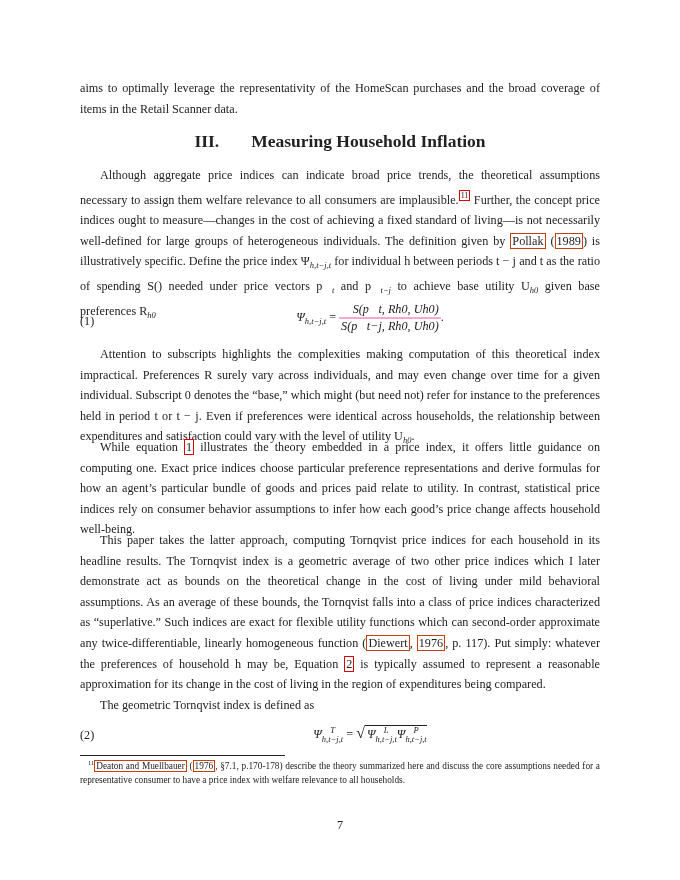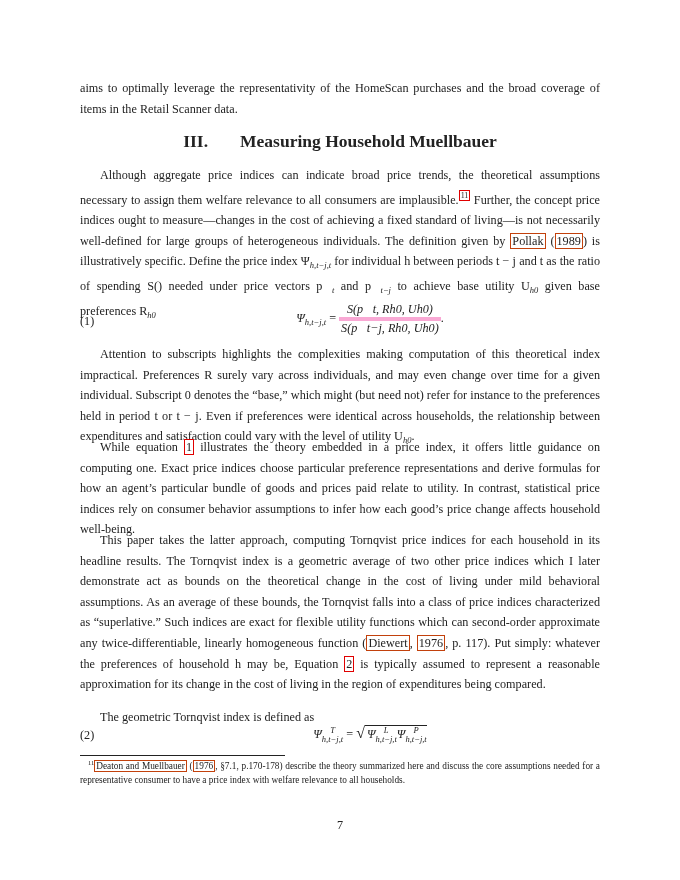--- a/index.html
+++ b/index.html
@@ -11,21 +11,21 @@
   .para { margin: 0; text-indent: 20px; }
   .para.noindent { text-indent: 0; }
   .heading { position: absolute; left: 80px; width: 520px; top: 131px; text-align: center;
              font-family: "Liberation Serif", "DejaVu Serif", serif; font-weight: bold; font-size: 17.5px; color: #222; }
   .heading .num { margin-right: 32px; }
   .eq { position: absolute; left: 80px; width: 520px; font-family: "Liberation Serif", serif; font-size: 12.2px; color: #222; }
   .eq .eqnum { position: absolute; left: 0; }
   .eq .eqbody { position: absolute; left: 0; width: 520px; text-align: center; margin-left: 30px; }
   .frac { display: inline-block; vertical-align: middle; text-align: center; }
   .frac .num, .frac .den { display: block; padding: 0 2px; font-style: italic; }
-  .frac .num { border-bottom: 4px solid #f9a8d4; }
+  .frac .num { border-bottom: 2px solid #f9a8d4; text-align: right; }
   i { font-style: italic; }
   .lbox-red { border: 1px solid #e00000; padding: 0 1px; }
   .lbox-green { border: 1px solid #c2410c; padding: 0 1px; }
   sup.fn { font-size: 8px; vertical-align: 6px; }
   .footrule { position: absolute; left: 80px; top: 755px; width: 205px; height: 0; border-top: 1px solid #222; }
   .footnote { position: absolute; left: 80px; width: 520px; top: 756px; font-family: "Liberation Serif", serif;
               font-size: 9.3px; line-height: 13.5px; text-align: justify; color: #222; }
   .footnote p { margin: 0; text-indent: 8px; }
   .pagenum { position: absolute; left: 0; width: 680px; top: 818px; text-align: center;
              font-family: "Liberation Serif", serif; font-size: 12.2px; color: #222; }
@@ -37,21 +37,21 @@
 </head>
 <body>
 
 <div class="page">
 
   <div class="text" style="top:78px;">
     <p class="para noindent">aims to optimally leverage the representativity of the HomeScan purchases and the broad coverage of items in the Retail Scanner data.</p>
   </div>
 
   <div class="heading">
-    <span class="num">III.</span><span>Measuring Household Muellbauer</span>
+    <span class="num">III.</span><span>Measuring Household Inflation</span>
   </div>
 
   <div class="text" style="top:165px;">
     <p class="para"><span>Although aggregate price indices can indicate broad price trends, the theoretical assumptions necessary to assign them welfare relevance to all consumers are implausible.</span><sup class="fn lbox-red">11</sup><span> Further, the concept price indices ought to measure—changes in the cost of achieving a fixed standard of living—is not necessarily well-defined for large groups of heterogeneous individuals. The definition given by </span><span class="lbox-green">Pollak</span> (<span class="lbox-green">1989</span>)<span> is illustratively specific. Define the price index Ψ</span><span class="sub">h,t−j,t</span><span> for individual h between periods t − j and t as the ratio of spending S() needed under price vectors p⃗</span><span class="sub">t</span><span> and p⃗</span><span class="sub">t−j</span><span> to achieve base utility U</span><span class="sub">h0</span><span> given base preferences R</span><span class="sub">h0</span></p>
   </div>
 
   <div class="eq" style="top:302px; height:40px;">
     <span class="eqnum" style="top:12px;">(1)</span>
     <div class="eqbody">
       <i>Ψ</i><span class="sub">h,t−j,t</span><span> = </span><span class="frac"><span class="num">S(p⃗t, Rh0, Uh0)</span><span class="den">S(p⃗t−j, Rh0, Uh0)</span></span><span>.</span>
@@ -63,21 +63,21 @@
   </div>
 
   <div class="text" style="top:437px;">
     <p class="para"><span>While equation </span><span class="lbox-red">1</span><span> illustrates the theory embedded in a price index, it offers little guidance on computing one. Exact price indices choose particular preference representations and derive formulas for how an agent’s particular bundle of goods and prices paid relate to utility. In contrast, statistical price indices rely on consumer behavior assumptions to infer how each good’s price change affects household well-being.</span></p>
   </div>
 
   <div class="text" style="top:530px;">
     <p class="para"><span>This paper takes the latter approach, computing Tornqvist price indices for each household in its headline results. The Tornqvist index is a geometric average of two other price indices which I later demonstrate act as bounds on the theoretical change in the cost of living under mild behavioral assumptions. As an average of these bounds, the Tornqvist falls into a class of price indices characterized as “superlative.” Such indices are exact for flexible utility functions which can second-order approximate any twice-differentiable, linearly homogeneous function (</span><span class="lbox-green">Diewert</span>, <span class="lbox-green">1976</span><span>, p. 117). Put simply: whatever the preferences of household h may be, Equation </span><span class="lbox-red">2</span><span> is typically assumed to represent a reasonable approximation for its change in the cost of living in the region of expenditures being compared.</span></p>
   </div>
 
-  <div class="text" style="top:695px;margin-top:12px;">
+  <div class="text" style="top:695px;">
     <p class="para">The geometric Tornqvist index is defined as</p>
   </div>
 
   <div class="eq" style="top:724px; height:26px;">
     <span class="eqnum" style="top:4px;">(2)</span>
     <div class="eqbody">
       <i>Ψ</i><span class="supsub"><span>T</span><span>h,t−j,t</span></span><span> = </span><span style="font-size:16px;">√</span><span class="sqrt"><i>Ψ</i><span class="supsub"><span>L</span><span>h,t−j,t</span></span><i>Ψ</i><span class="supsub"><span>P</span><span>h,t−j,t</span></span></span>
     </div>
   </div>
 

